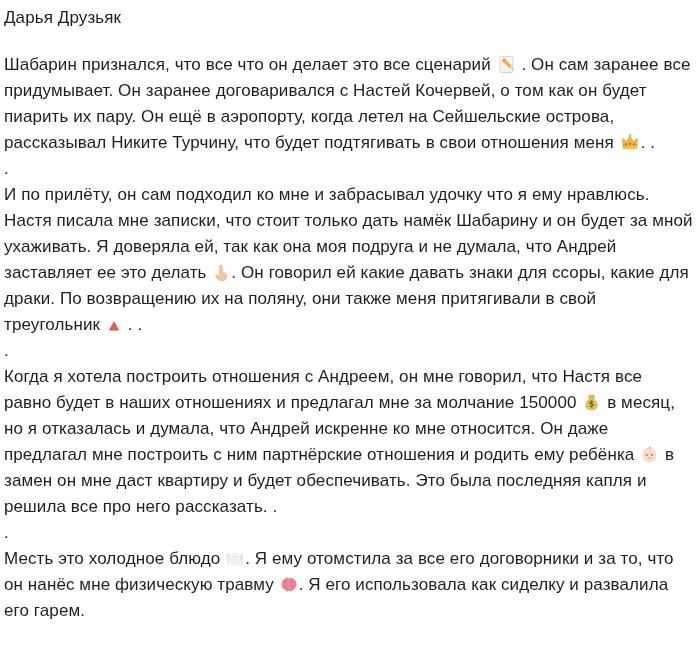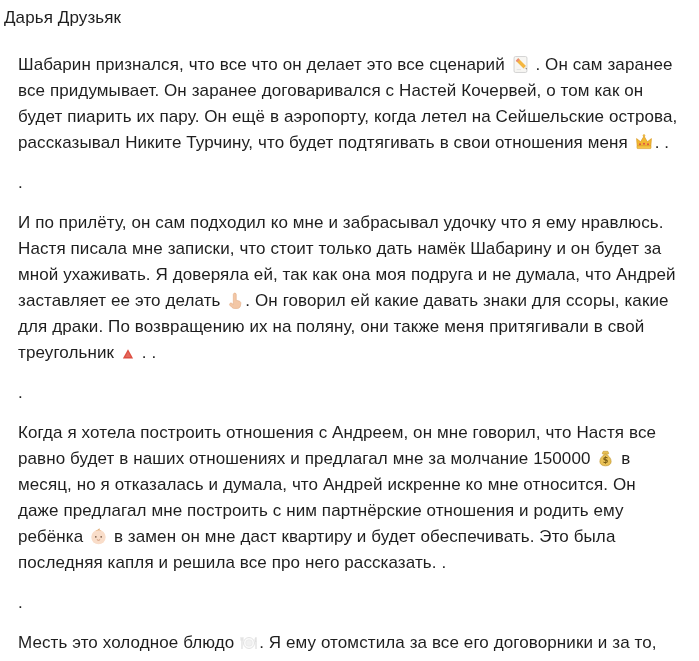--- a/index.html
+++ b/index.html
@@ -13,21 +13,21 @@
     width: 699px; height: 661px;
     padding: 5px 6px 0 4px;
     font-family: "Liberation Sans", "DejaVu Sans", sans-serif;
     font-size: 17px;
     line-height: 26px;
     color: #1e1e1e;
     letter-spacing: 0.1px;
   }
   .author { margin: 0 0 21px 0; }
   .title  { margin: 0 0 18px 0; }
-  .body p { margin: 14px; }
+  .body p { margin: 0; }
   .emoji {
     display: inline-block;
     vertical-align: -4px;
     margin: 0 1px;
     line-height: 1;
   }
   .emoji svg { display: block; }
 </style>
 </head>
 <body>

